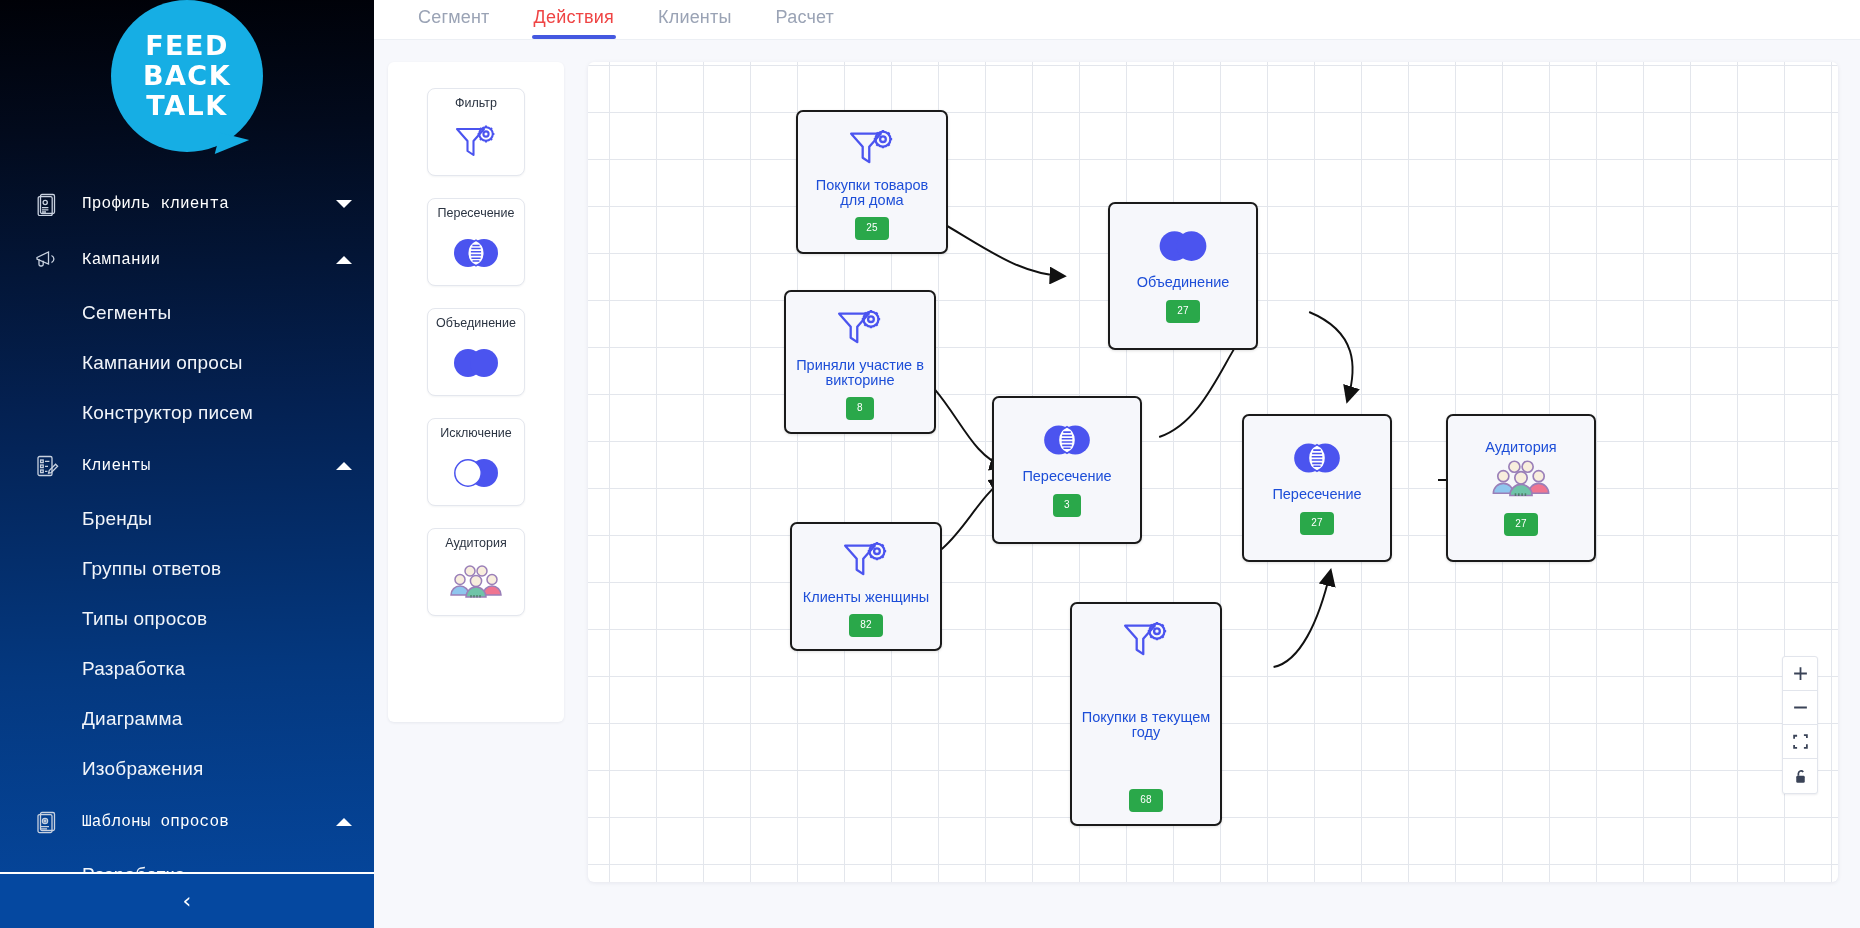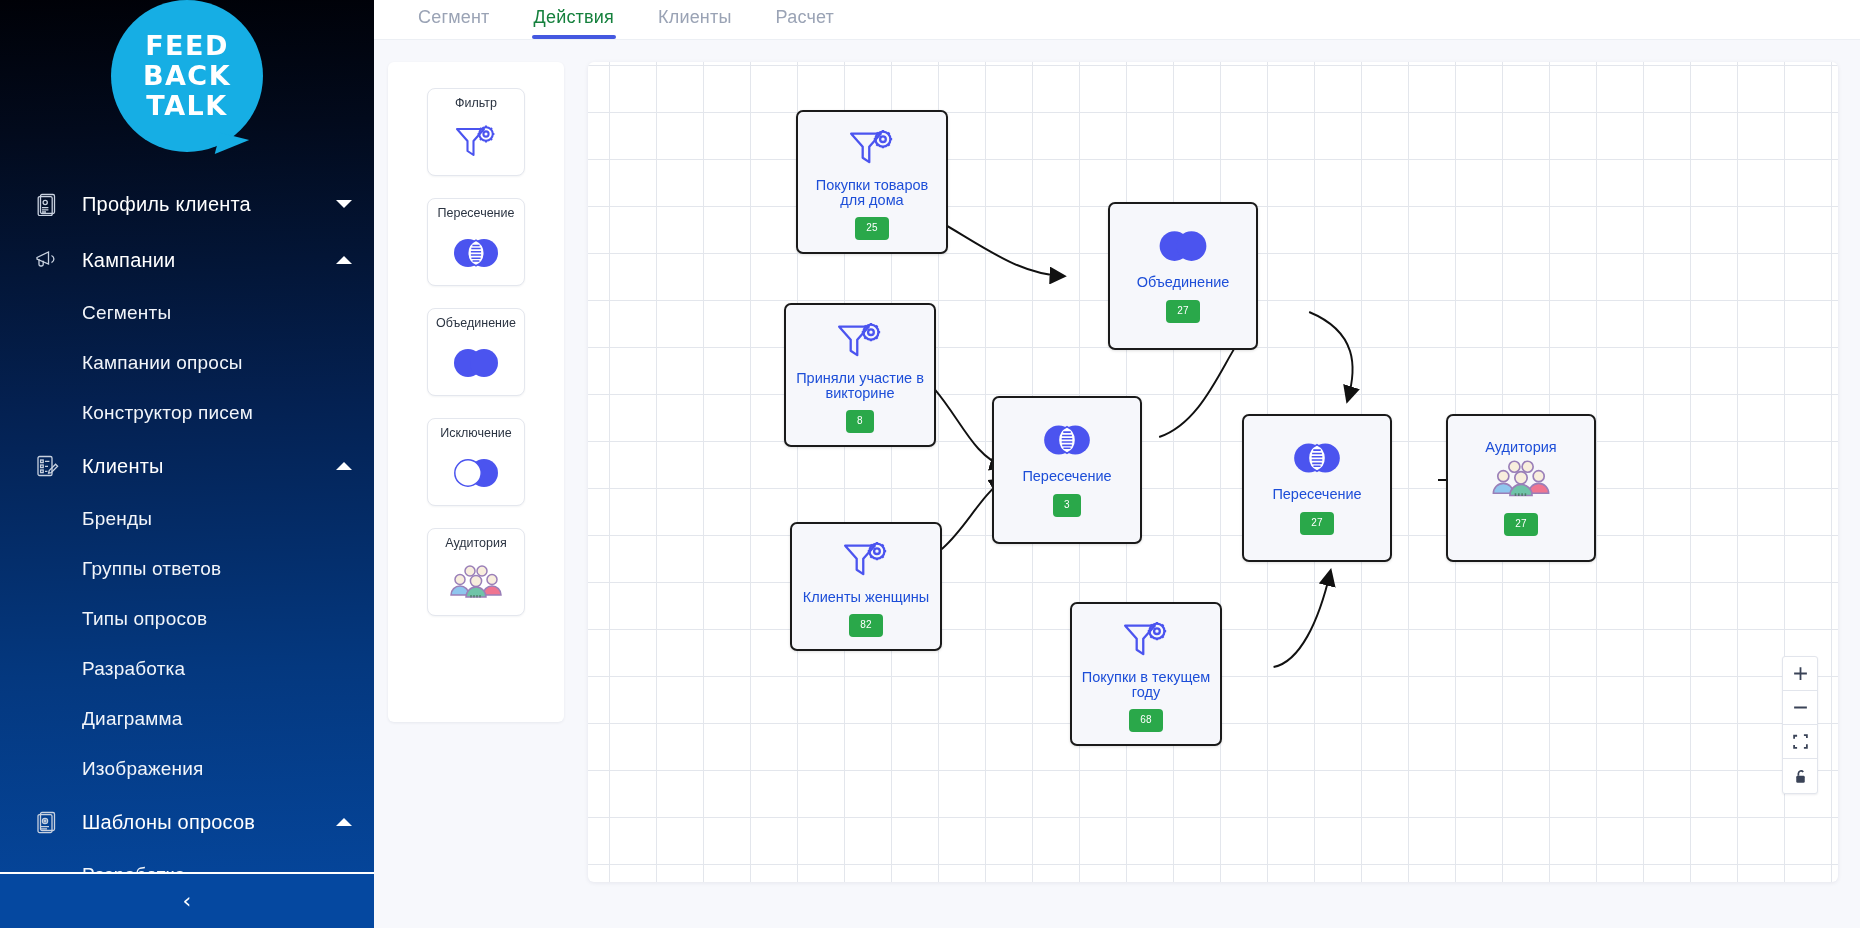--- a/index.html
+++ b/index.html
@@ -30,21 +30,21 @@
     transform: rotate(14deg);
   }
   .logo-text {
     position: relative; z-index: 2; color: #fff; text-align: center;
     font-family: "DejaVu Sans", sans-serif; font-weight: 700; font-size: 27px;
     line-height: 30px; letter-spacing: 1.5px;
   }
   .nav { padding-top: 4px; }
   .nav-group-head {
     display: flex; align-items: center; height: 56px; padding: 0 22px 0 30px;
-    color: #ffffff; font-size: 20px; cursor: pointer;
+    color: #ffffff; font-size: 16px; cursor: pointer; font-family: Liberation Mono, monospace;
   }
   .nav-group-head .ico { width: 34px; flex: 0 0 34px; display: flex; align-items: center; justify-content: center; }
   .nav-group-head .lbl { flex: 1; padding-left: 18px; letter-spacing: .2px; }
   .caret { width: 0; height: 0; border-left: 8px solid transparent; border-right: 8px solid transparent; }
   .caret.down { border-top: 8px solid #ffffff; }
   .caret.up { border-bottom: 8px solid #ffffff; }
   .nav-sub {
     display: flex; align-items: center; height: 50px; padding-left: 82px;
     color: #f2f5fa; font-size: 19px; cursor: pointer; letter-spacing: .2px;
   }
@@ -58,21 +58,21 @@
   
   .main { position: relative; flex: 1; height: 928px; background: #ffffff; }
   .tabbar {
     height: 40px; display: flex; align-items: flex-end; gap: 0;
     padding-left: 22px; background: #ffffff; border-bottom: 1px solid #eceff4;
   }
   .tab {
     position: relative; padding: 0 22px 11px 22px; font-size: 18px;
     color: #9aa3b5; cursor: pointer; letter-spacing: .2px;
   }
-  .tab.active { color: #15803d; }
+  .tab.active { color: #ef4444; }
   .tab.active::after {
     content: ""; position: absolute; left: 20px; right: 20px; bottom: 0;
     height: 4px; border-radius: 2px; background: #4458e0;
   }
   .workspace { position: relative; height: 888px; background: #f7f8fc; padding: 22px 0 0 0; display: flex; }
 
   
   .palette {
     margin-left: 14px; width: 176px; flex: 0 0 176px;
     background: #ffffff; border-radius: 6px; padding: 26px 0 26px 0;
@@ -344,21 +344,21 @@
               <path d="M4 7h27l-10.5 12v14l-6-4V19z"></path>
               <circle cx="33" cy="12" r="6.8"></circle>
                 <circle cx="33" cy="12" r="2.6"></circle>
               <path d="M33 3.6v2M33 18.4v2M41.4 12h-2M26.6 12h-2M39 6l-1.4 1.4M28.4 16.6L27 18M39 18l-1.4-1.4M28.4 7.4L27 6"></path>
             </svg>
           </div>
           <div class="n-lbl">Покупки товаров для дома</div>
           <div class="badge">25</div>
         </div>
 
-        <div class="node filter" style="left:196px; top:241px;">
+        <div class="node filter" style="left:196px; top:228px;">
           <div class="n-ico">
             <svg width="52" height="46" viewBox="0 0 46 42" fill="none" stroke="#4b54ef" stroke-width="2.1" stroke-linejoin="round">
               <path d="M4 7h27l-10.5 12v14l-6-4V19z"></path>
               <circle cx="33" cy="12" r="6.8"></circle>
                 <circle cx="33" cy="12" r="2.6"></circle>
               <path d="M33 3.6v2M33 18.4v2M41.4 12h-2M26.6 12h-2M39 6l-1.4 1.4M28.4 16.6L27 18M39 18l-1.4-1.4M28.4 7.4L27 6"></path>
             </svg>
           </div>
           <div class="n-lbl">Приняли участие в викторине</div>
           <div class="badge">8</div>
@@ -370,21 +370,21 @@
               <path d="M4 7h27l-10.5 12v14l-6-4V19z"></path>
               <circle cx="33" cy="12" r="6.8"></circle>
                 <circle cx="33" cy="12" r="2.6"></circle>
               <path d="M33 3.6v2M33 18.4v2M41.4 12h-2M26.6 12h-2M39 6l-1.4 1.4M28.4 16.6L27 18M39 18l-1.4-1.4M28.4 7.4L27 6"></path>
             </svg>
           </div>
           <div class="n-lbl">Клиенты женщины</div>
           <div class="badge">82</div>
         </div>
 
-        <div class="node filter" style="left:482px; top:540px;">
+        <div class="node filter" style="left:482px; top:540px;gap:40px;">
           <div class="n-ico">
             <svg width="52" height="46" viewBox="0 0 46 42" fill="none" stroke="#4b54ef" stroke-width="2.1" stroke-linejoin="round">
               <path d="M4 7h27l-10.5 12v14l-6-4V19z"></path>
               <circle cx="33" cy="12" r="6.8"></circle>
                 <circle cx="33" cy="12" r="2.6"></circle>
               <path d="M33 3.6v2M33 18.4v2M41.4 12h-2M26.6 12h-2M39 6l-1.4 1.4M28.4 16.6L27 18M39 18l-1.4-1.4M28.4 7.4L27 6"></path>
             </svg>
           </div>
           <div class="n-lbl">Покупки в текущем году</div>
           <div class="badge">68</div>

